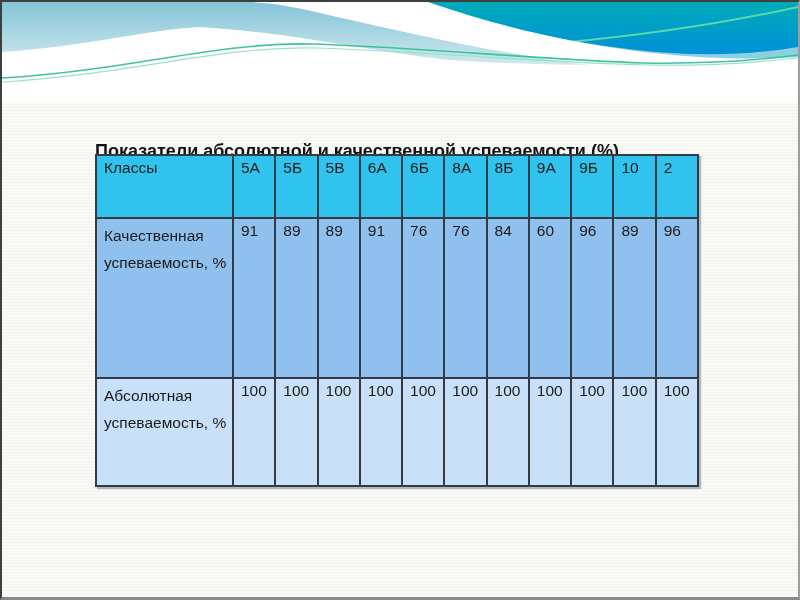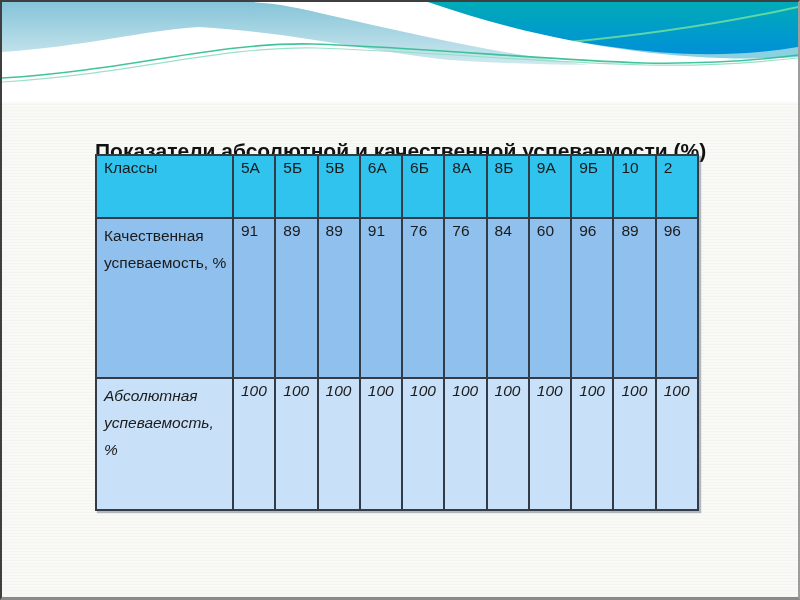--- a/index.html
+++ b/index.html
@@ -15,41 +15,41 @@
     border-bottom:3px solid #8a8a8a;
     overflow:hidden;
     font-family:"Liberation Sans", sans-serif;
   }
   .wave-header {
     position:absolute; top:0; left:0;
     width:100%; height:100px; display:block;
   }
   .slide-title {
     position:absolute; left:93px; top:84px; width:640px;
-    font-weight:bold; font-size:21px; line-height:26px;
+    font-weight:bold; font-size:18px; line-height:26px;
     color:#121212; white-space:pre-wrap;
   }
   table.perf {
     position:absolute; left:93px; top:152px; width:604px;
     border-collapse:collapse; table-layout:fixed;
     color:#1b1b1b;
     box-shadow:2px 2px 1px rgba(110,120,130,0.5);
     padding-left:28px;
   }
   table.perf th, table.perf td {
     border:2px solid #333b46;
     vertical-align:top; text-align:left;
     padding:3px 3px 3px 7px;
     font-weight:normal; font-size:15.5px;
     overflow:hidden;
   }
   col.first-col { width:137px; }
   tr.header-row   { height:63px;  background:#2fc3ee; }
   tr.quality-row  { height:160px; background:#90c0ee; }
-  tr.absolute-row { height:132px; background:#c9e1f8;font-style:italic; }
+  tr.absolute-row { height:108px; background:#c9e1f8; }
   td.row-label { line-height:27px; }
 </style>
 </head>
 <body>
 
 <div class="slide">
 
   <svg class="wave-header" viewBox="0 0 800 100" preserveAspectRatio="none" aria-hidden="true">
     <defs>
       <linearGradient id="gTeal" x1="0" y1="0" x2="0" y2="1">

